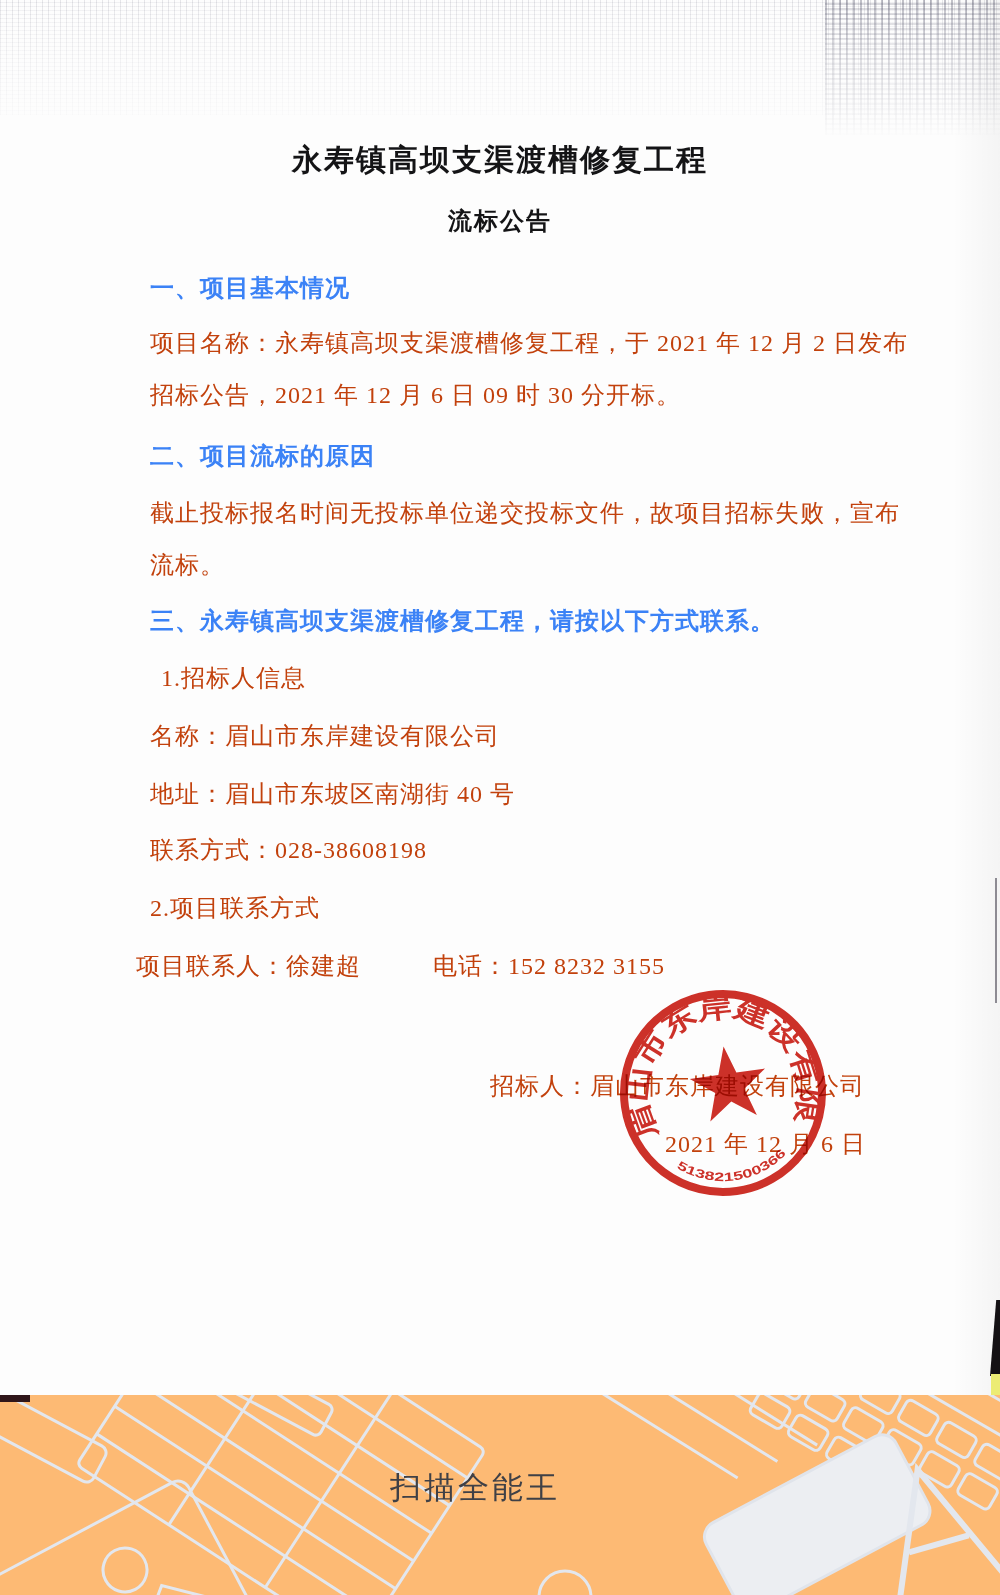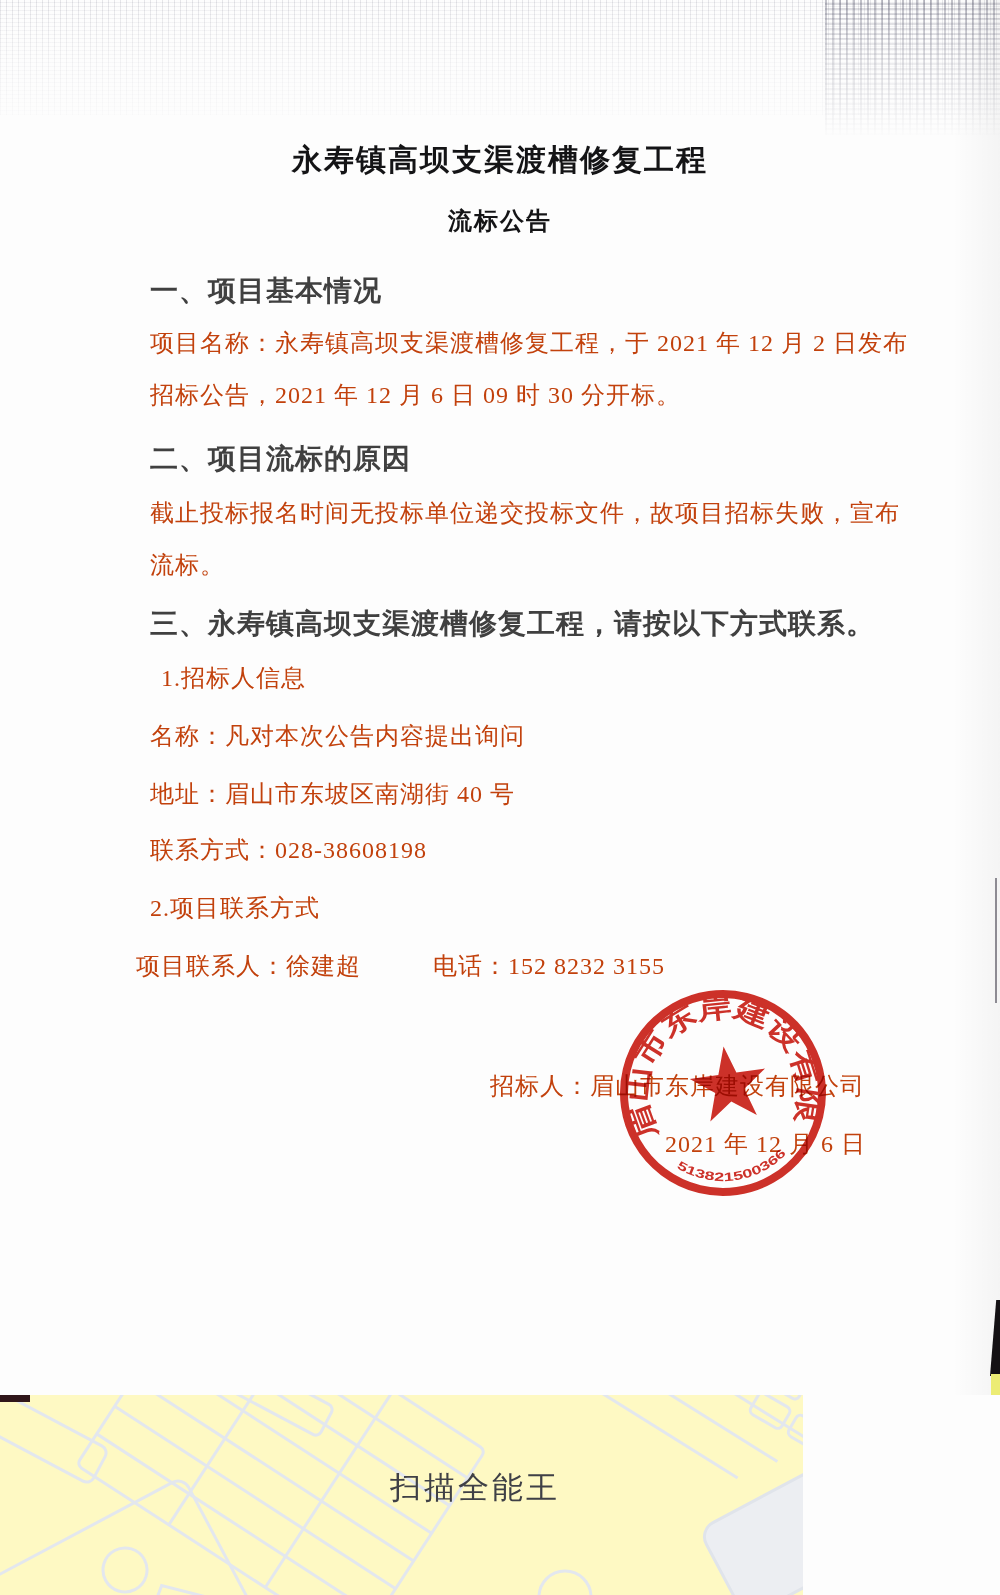--- a/index.html
+++ b/index.html
@@ -35,21 +35,21 @@
   }
   
   .t{position:absolute;white-space:nowrap;}
   .title{
     left:0;width:1000px;text-align:center;
     font-family:"Liberation Sans","DejaVu Sans",sans-serif;
     font-weight:bold;font-size:30px;letter-spacing:2px;color:#141416;
   }
   .heading{
     font-family:"Liberation Sans","DejaVu Sans",sans-serif;
-    font-weight:600;font-size:28px;letter-spacing:1px;color:#404040;
+    font-weight:600;font-size:24px;letter-spacing:1px;color:#3b82f6;
   }
   .body-line{font-size:24px;letter-spacing:1px;color:#c2410c;}
   
   .stamp{
     position:absolute;left:603px;top:973px;
     mix-blend-mode:multiply;opacity:.93;
     transform:rotate(-8deg);
   }
   
   .artifact-line{
@@ -60,22 +60,22 @@
     position:absolute;right:0;top:1300px;width:10px;height:76px;
     background:#141114;
     clip-path:polygon(62% 0, 100% 0, 100% 100%, 0% 100%);
   }
   .artifact-yellow{
     position:absolute;right:0;top:1374px;width:9px;height:21px;
     background:#ecec74;
   }
   
   .footer{
-    position:absolute;left:0;top:1395px;width:803px;height:200px;
-    background:#fef9c3;overflow:hidden;
+    position:absolute;left:0;top:1395px;width:1000px;height:200px;
+    background:#fdba74;overflow:hidden;
   }
   .footer-dash{
     position:absolute;left:0;top:0;width:30px;height:7px;background:#30161a;
   }
   .footer-label{
     position:absolute;left:0;top:72px;width:950px;text-align:center;
     font-family:"Liberation Sans","DejaVu Sans",sans-serif;
     font-size:31px;letter-spacing:3px;color:#3f4046;
   }
 </style>
@@ -96,21 +96,21 @@
   <div class="t body-line" style="left:150px;top:327px;">项目名称：永寿镇高坝支渠渡槽修复工程，于 2021 年 12 月 2 日发布</div>
   <div class="t body-line" style="left:150px;top:379px;">招标公告，2021 年 12 月 6 日 09 时 30 分开标。</div>
 
   <div class="t heading" style="left:150px;top:440px;">二、项目流标的原因</div>
   <div class="t body-line" style="left:150px;top:497px;">截止投标报名时间无投标单位递交投标文件，故项目招标失败，宣布</div>
   <div class="t body-line" style="left:150px;top:549px;">流标。</div>
 
   <div class="t heading" style="left:150px;top:605px;">三、永寿镇高坝支渠渡槽修复工程，请按以下方式联系。</div>
 
   <div class="t body-line" style="left:150px;top:662px;margin-left:11px;">1.招标人信息</div>
-  <div class="t body-line" style="left:150px;top:720px;">名称：凡对本次公告内容提出询问</div>
+  <div class="t body-line" style="left:150px;top:720px;">名称：眉山市东岸建设有限公司</div>
   <div class="t body-line" style="left:150px;top:778px;">地址：眉山市东坡区南湖街 40 号</div>
   <div class="t body-line" style="left:150px;top:834px;">联系方式：028-38608198</div>
 
   <div class="t body-line" style="left:150px;top:892px;">2.项目联系方式</div>
   <div class="t body-line" style="left:136px;top:950px;">项目联系人：徐建超</div>
   <div class="t body-line" style="left:433px;top:950px;">电话：152 8232 3155</div>
 
   <div class="t body-line" style="left:490px;top:1070px;">招标人：眉山市东岸建设有限公司</div>
   <div class="t body-line" style="left:665px;top:1128px;">2021 年 12 月 6 日</div>
 

